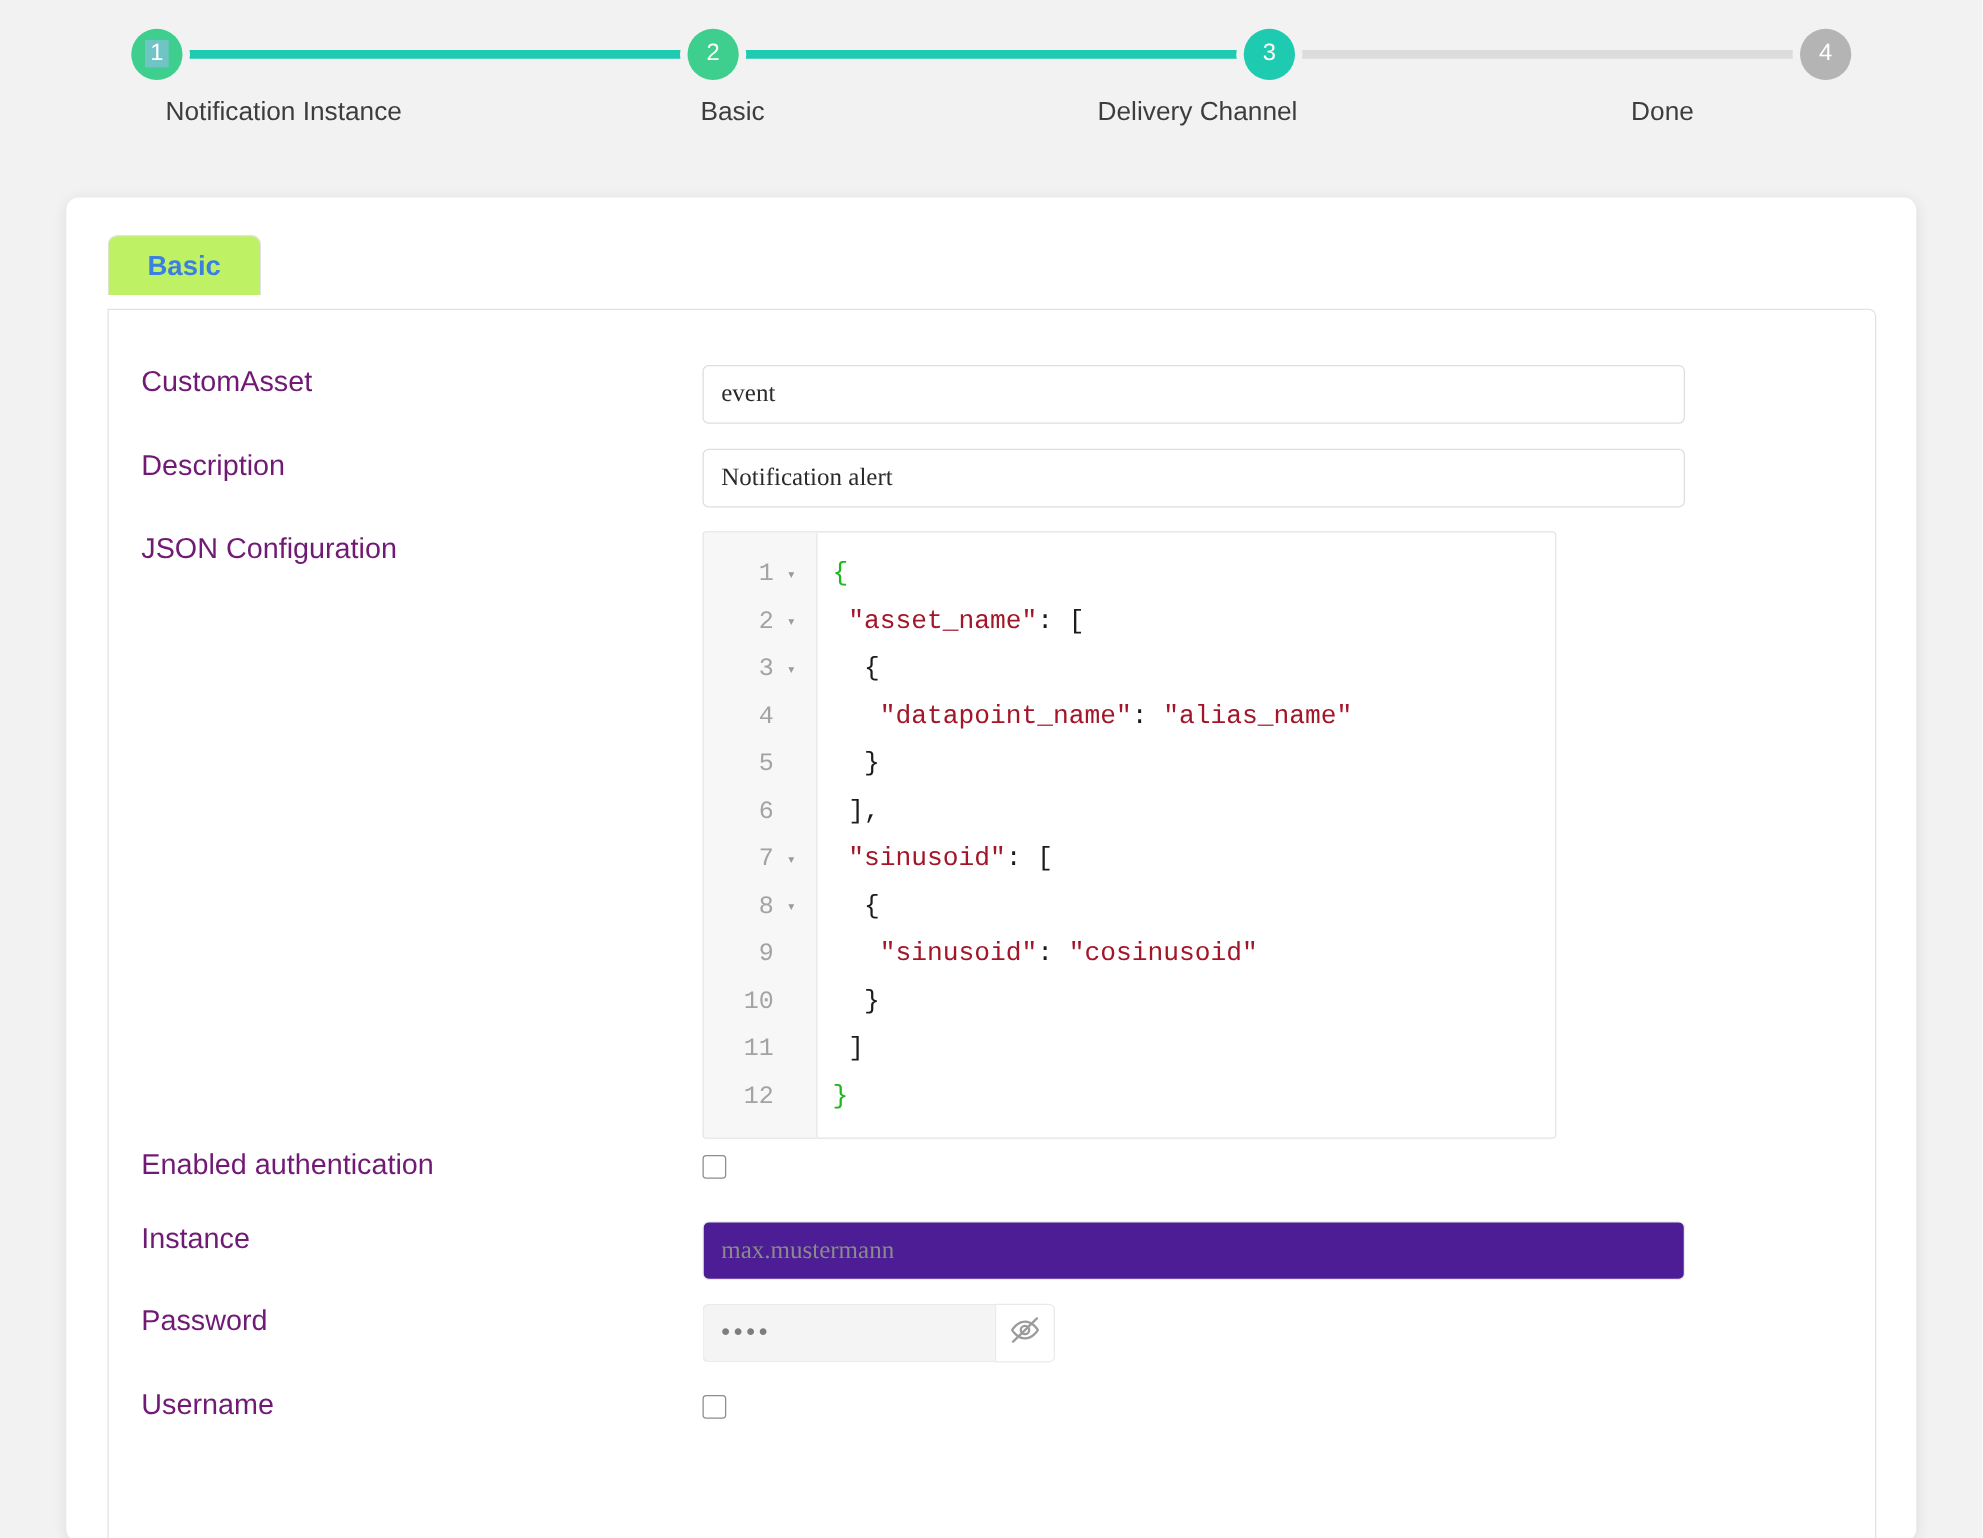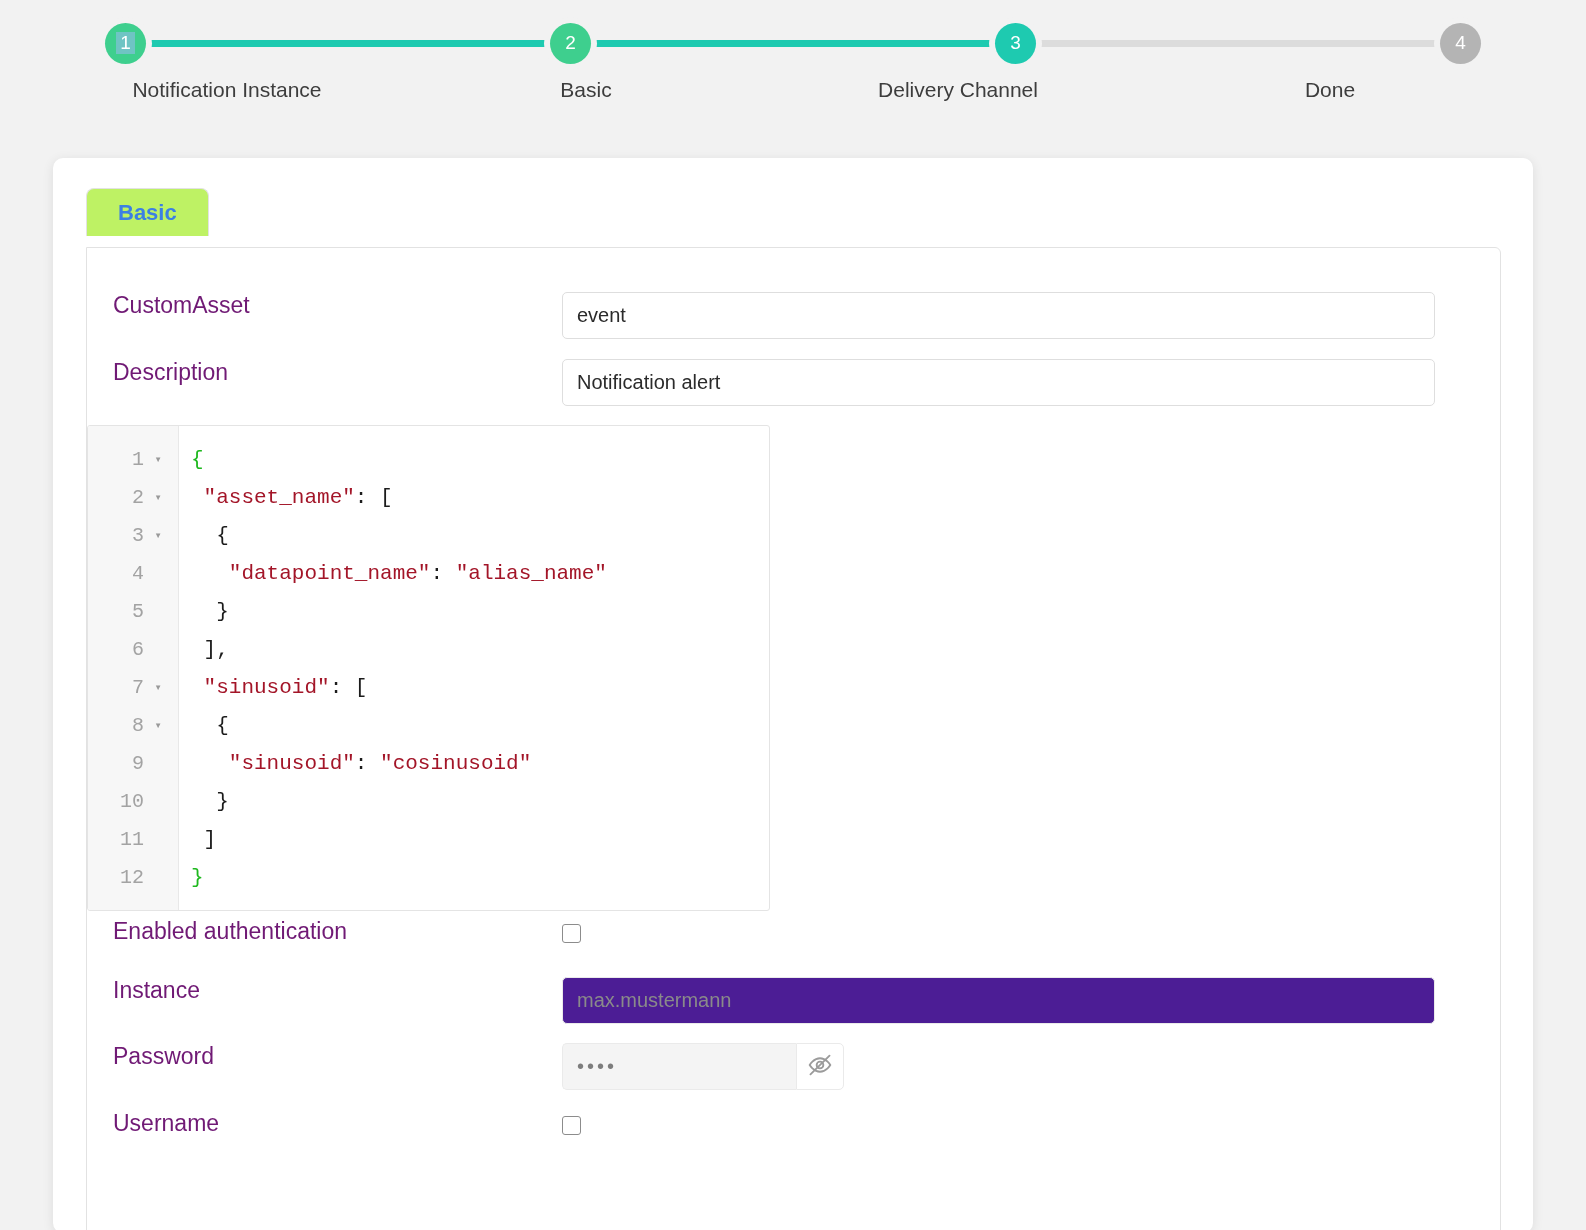--- a/index.html
+++ b/index.html
@@ -145,32 +145,32 @@
     padding-left: 26px;
     box-sizing: border-box;
     font-size: 23px;
     font-weight: normal;
     color: #701a75;
     font-family: "Liberation Sans", sans-serif;
   }
   .f-control { flex: 1 1 auto; }
 
   .text-input {
-    width: 873px;
+    width: 786px;
     height: 47px;
     border: 1px solid #dedede;
     border-radius: 5px;
     box-sizing: border-box;
     display: flex;
     align-items: center;
     padding: 0 14px;
     font-size: 20px;
     color: #2b2b2b;
     background: #ffffff;
-    font-family: Liberation Sans, sans-serif;
+    font-family: Liberation Serif, serif;
   }
   .text-input.disabled {
     background: #4c1d95;
     color: #8a8a8a;
     border-color: #eaeaea;
   }
 
   
   .pwd-wrap { display: flex; align-items: stretch; }
   .pwd-input {
@@ -327,20 +327,21 @@
     </div>
 
     <div class="form-row" style="top:111px;">
       <div class="f-label">Description</div>
       <div class="f-control">
         <div class="text-input">Notification alert</div>
       </div>
     </div>
 
     <div class="form-row" style="top:177px;">
+      <div class="f-label">JSON Configuration</div>
       <div class="f-control">
         <div class="editor">
           <div class="gutter" id="gutter">
               <div class="gline">
                 <span>1</span>
                 <span class="fold">▾</span>
               </div>
               <div class="gline">
                 <span>2</span>
                 <span class="fold">▾</span>

